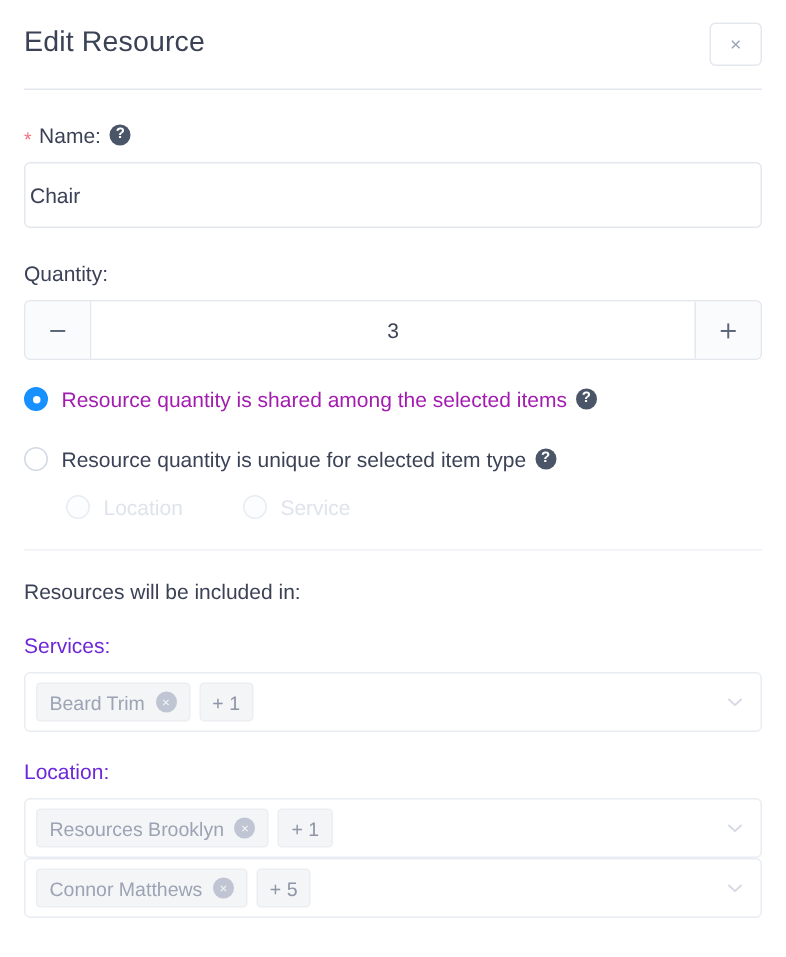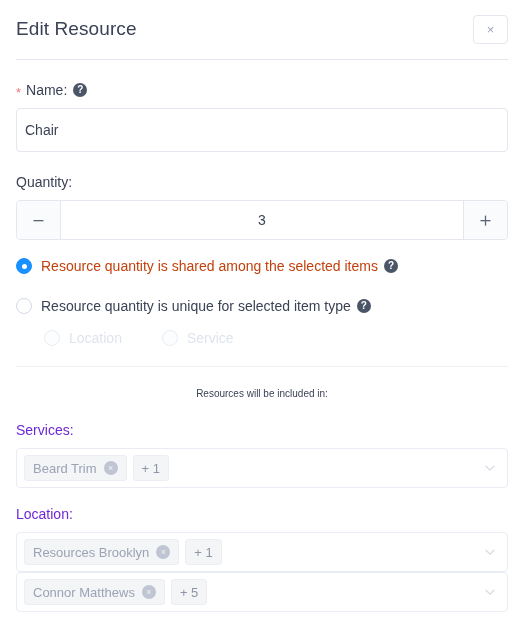--- a/index.html
+++ b/index.html
@@ -94,21 +94,21 @@
     line-height: 1;
     cursor: pointer;
     flex: none;
   }
 
   .text-input {
     width: 100%;
     height: 44px;
     border: 1px solid #e4e7ee;
     border-radius: 4px;
-    padding: 0 8px;
+    padding: 0 3px;
     font-size: 14px;
     color: #3b4256;
     font-family: "Liberation Sans", sans-serif;
     background: #ffffff;
     outline: none;
   }
 
   
   .stepper {
     display: flex;
@@ -174,21 +174,21 @@
   }
   .radio-outer.disabled {
     border-color: #e8ecf2;
     background: #fcfdfe;
   }
   .radio-label {
     font-size: 14px;
     margin-left: 9px;
     line-height: 20px;
   }
-  .radio-label.active   { color: #c2410c; }
+  .radio-label.active   { color: #a21caf; }
   .radio-label.inactive { color: #3b4256; }
   .radio-label.disabled { color: #dfe4ec; }
 
   .sub-radio-group {
     display: flex;
     align-items: center;
     margin-top: 12px;
     padding-left: 28px;
   }
   .sub-radio-group .radio-row {
@@ -197,25 +197,24 @@
     cursor: default;
   }
 
   .section-divider {
     height: 1px;
     background: #eef0f5;
     margin: 18px 0 0 0;
   }
 
   .section-title {
-    font-size: 10px;
+    font-size: 14px;
     color: #3b4256;
     line-height: 20px;
     margin: 17px 0 0 0;
-    text-align: center;
   }
 
   
   .select-label {
     font-size: 14px;
     color: #6d28d9;
     line-height: 20px;
     margin: 16px 0 8px 0;
   }
   .select-box {

